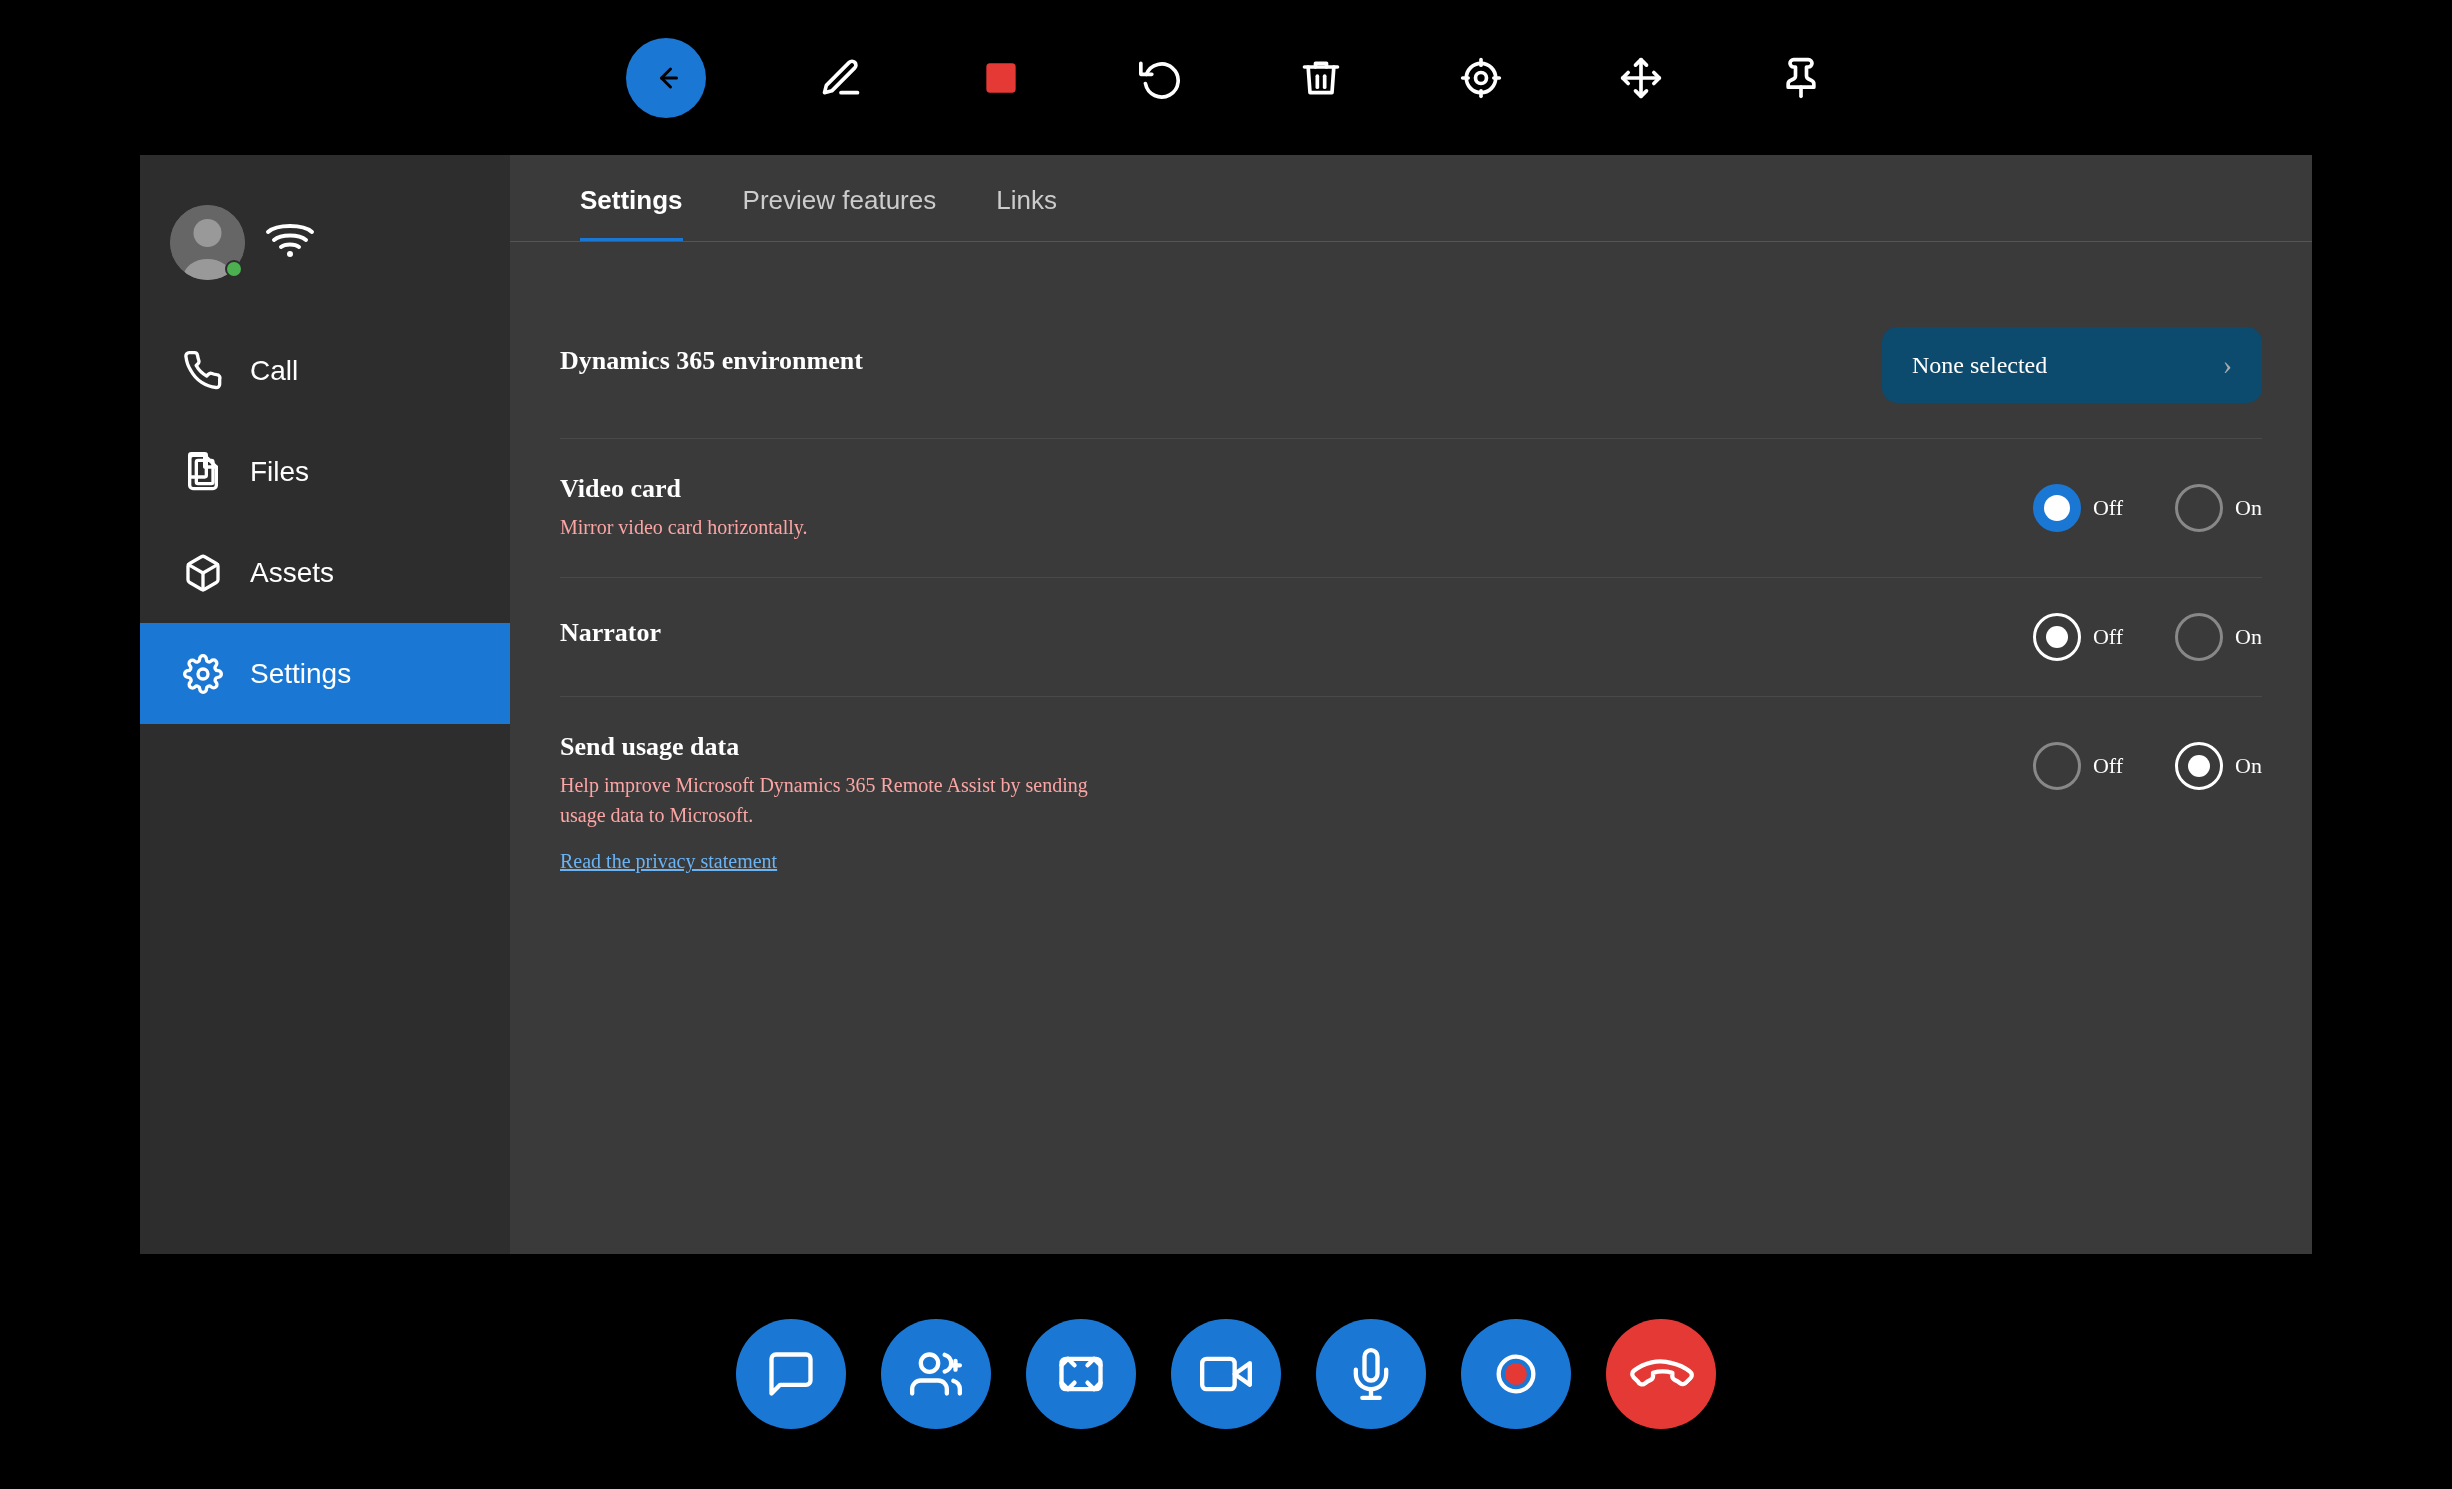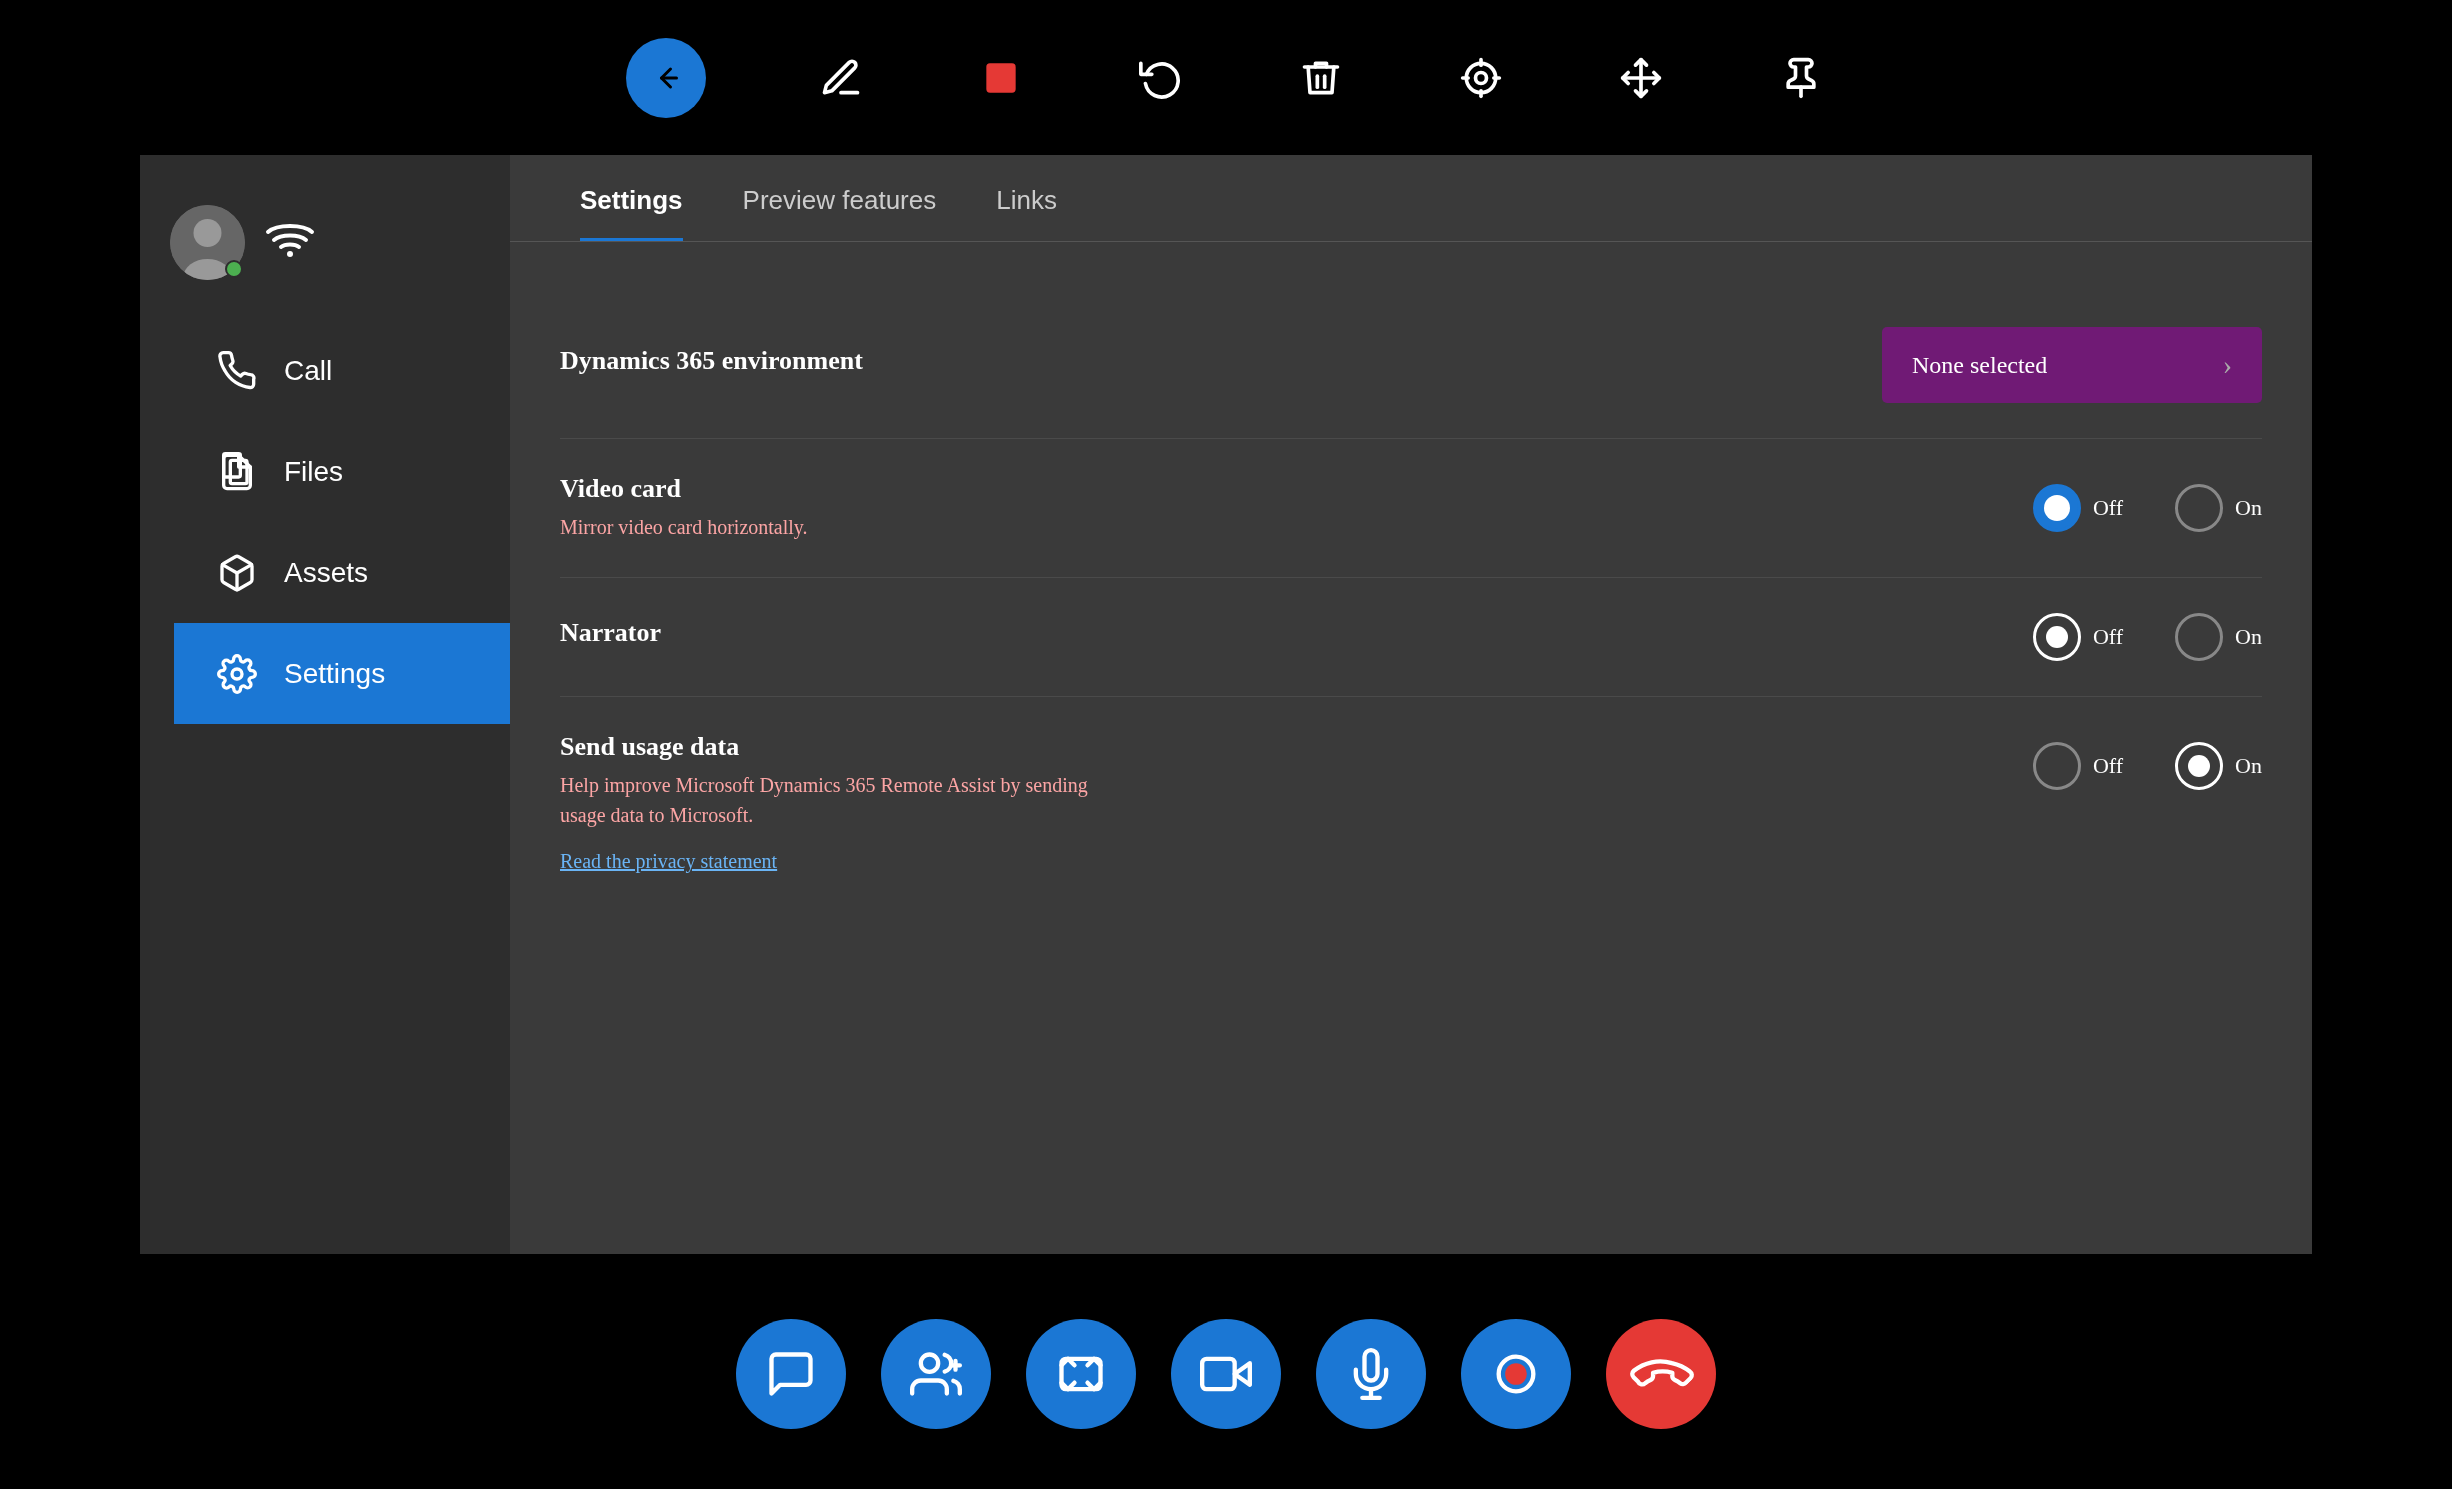--- a/index.html
+++ b/index.html
@@ -104,21 +104,20 @@
 
     .wifi-icon {
       color: #fff;
       font-size: 32px;
     }
 
     .nav-items {
       display: flex;
       flex-direction: column;
       flex: 1;
-      margin-left: 34px;
     }
 
     .nav-item {
       display: flex;
       align-items: center;
       gap: 25px;
       padding: 28px 40px;
       color: #fff;
       cursor: pointer;
       font-size: 28px;
@@ -207,32 +206,32 @@
 
     .setting-desc {
       font-size: 20px;
       color: #fca5a5;
       max-width: 550px;
       line-height: 1.5;
     }
 
     
     .env-selector {
-      background: #701a75;
+      background: #0c4a6e;
       border: none;
       color: #fff;
       padding: 22px 30px;
       font-size: 24px;
       display: flex;
       align-items: center;
       gap: 32px;
       cursor: pointer;
       min-width: 380px;
       justify-content: space-between;
-      border-radius: 5px;
+      border-radius: 15px;
     }
 
     
     .radio-group {
       display: flex;
       align-items: center;
       gap: 32px;
     }
 
     .radio-option {

